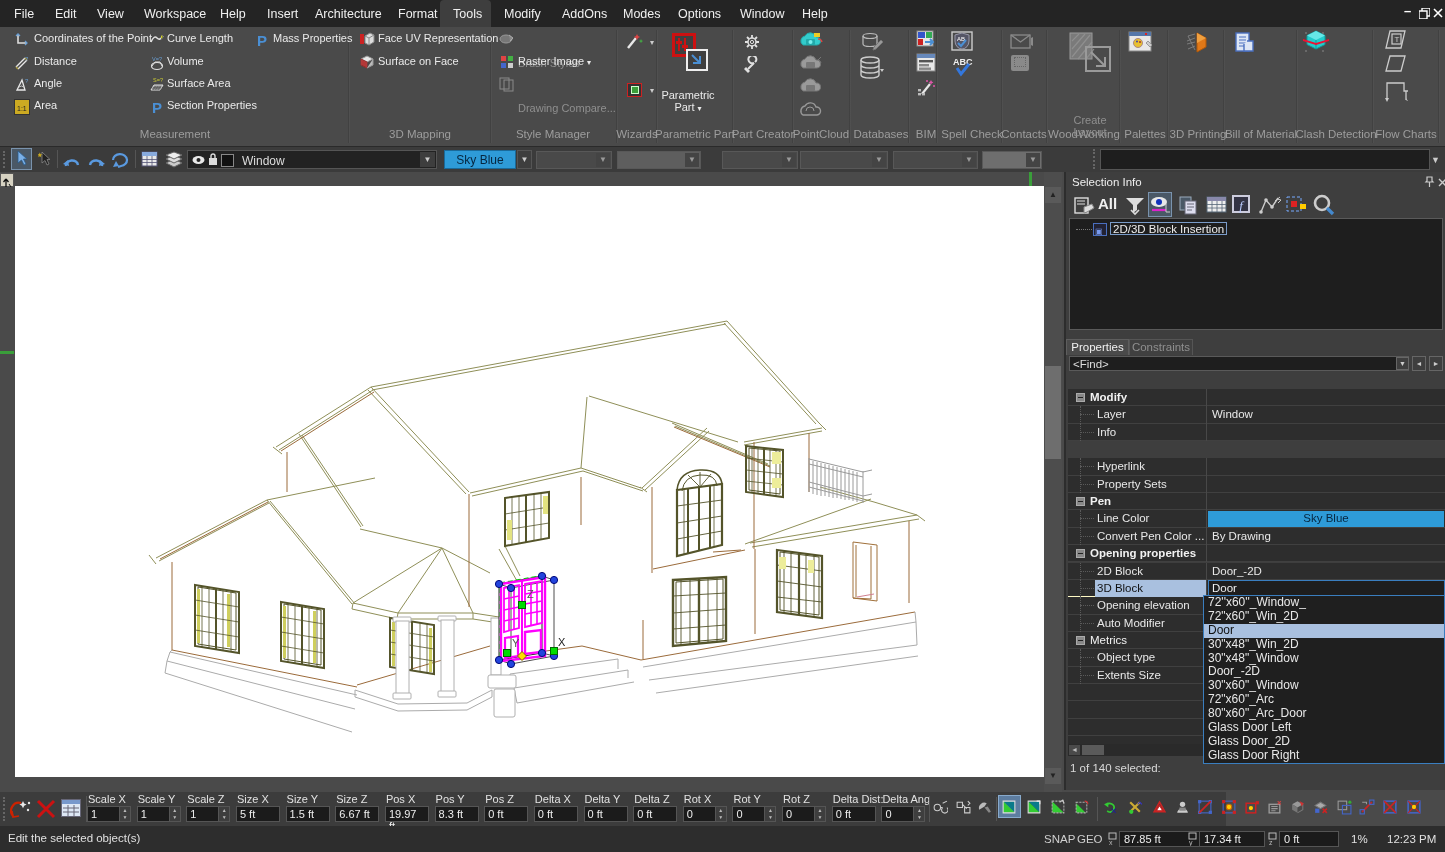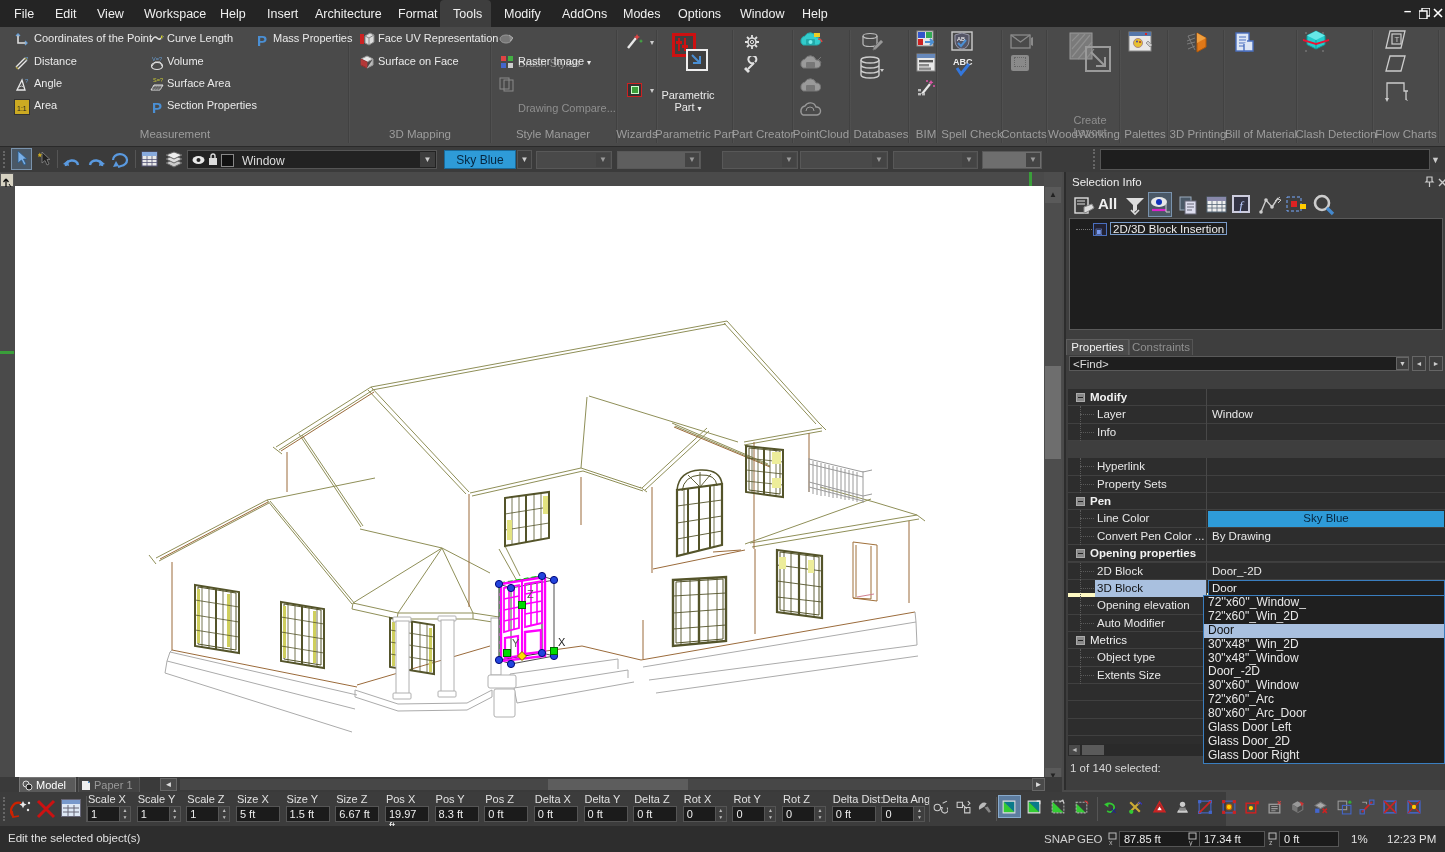--- a/index.html
+++ b/index.html
@@ -608,40 +608,20 @@
       </g>
       <path d="M522,651.5 l4.5,4.5 -4.5,4.5 -4.5,-4.5 z" fill="#ffdd00" stroke="#886600"></path>
     </g>
   </svg>
   </div>
   <div class="ab" id="vsb">
     <div class="ab" style="left:1px;top:15px;width:16px;height:16px;background:#5a5a5a;color:#222;font-size:8px;text-align:center;line-height:15px">▲</div>
     <div class="ab" style="left:1px;top:194px;width:16px;height:93px;background:#6e6e6e"></div>
     <div class="ab" style="left:1px;top:596px;width:16px;height:16px;background:#5a5a5a;color:#222;font-size:8px;text-align:center;line-height:15px">▼</div>
   </div>
-  <div class="ab" id="tabbar">
-    <div class="ab" style="left:19px;top:0px;width:57px;height:15px;background:#5a5a5a;border:1px solid #777;border-bottom:none">
-      <svg class="ab" style="left:2px;top:2px" width="11" height="11" viewBox="0 0 11 11">
-          <circle cx="4" cy="4" r="3" fill="none" stroke="#ddd"></circle>
-          <circle cx="7" cy="7" r="3" fill="#222" stroke="#ddd"></circle>
-        </svg>
-      <span class="ab" style="left:16px;top:1px;color:#fff">Model</span>
-    </div>
-    <div class="ab" style="left:78px;top:0px;width:62px;height:15px;background:#434343;border:1px solid #555;border-bottom:none">
-      <svg class="ab" style="left:2px;top:2px" width="10" height="11" viewBox="0 0 10 11">
-          <path d="M1 1 h6 l2 2 v7 h-8 z" fill="#eee"></path>
-          <path d="M7 1 l2 2 h-2 z" fill="#4a8fd4"></path>
-        </svg>
-      <span class="ab" style="left:15px;top:1px;color:#9a9a9a">Paper 1</span>
-    </div>
-    <div class="ab" style="left:160px;top:1px;width:17px;height:13px;background:#4a4a4a;border:1px solid #666;color:#ddd;font-size:8px;text-align:center;line-height:12px">◄</div>
-    <div class="ab" style="left:180px;top:2px;width:852px;height:11px;background:#474747"></div>
-    <div class="ab" style="left:548px;top:2px;width:140px;height:11px;background:#5d5d5d"></div>
-    <div class="ab" style="left:1032px;top:1px;width:13px;height:13px;background:#4a4a4a;border:1px solid #666;color:#ddd;font-size:8px;text-align:center;line-height:12px">►</div>
-  </div>
   <div class="ab" id="rpanel">
 
     <span class="ab" style="left:6px;top:4px;color:#eee">Selection Info</span>
     <svg class="ab" style="left:358px;top:4px" width="11" height="12" viewBox="0 0 11 12">
         <path d="M3 1 h5 v4 l1 1 h-7 l1-1 z M5.5 6 v5" stroke="#ccc" fill="none" stroke-width="1.2"></path>
       </svg>
     <svg class="ab" style="left:372px;top:6px" width="9" height="9" viewBox="0 0 9 9">
         <path d="M1 1 L8 8 M8 1 L1 8" stroke="#ccc" stroke-width="1.4"></path>
       </svg>
 
@@ -767,21 +747,21 @@
           </div>
           <span style="position:absolute;left:22px;top:2px;color:#f2f2f2;font-weight:bold">Opening properties</span>
         </div>
         <div style="position:absolute;left:0;top:188.5px;width:377px;height:17.35px;background:#2d2d2d;border-bottom:1px solid #404040">
           <div style="position:absolute;left:138px;top:0;width:1px;height:17.35px;background:#484848"></div>
           <div style="position:absolute;left:12px;top:0px;width:1px;height:17.35px;border-left:1px dotted #5a5a5a"></div>
           <div style="position:absolute;left:12px;top:8px;width:14px;height:1px;border-top:1px dotted #5a5a5a"></div>
           <span style="position:absolute;left:29px;top:2px;color:#e8e8e8">2D Block</span>
           <span style="position:absolute;left:144px;top:2px;color:#e8e8e8">Door_-2D</span>
         </div>
-        <div style="position:absolute;left:0;top:205.85000000000002px;width:377px;height:17.35px;background:#2d2d2d;border-bottom:4px solid #fef9c3">
+        <div style="position:absolute;left:0;top:205.85000000000002px;width:377px;height:17.35px;background:#2d2d2d;border-bottom:1px solid #fef9c3">
           <div style="position:absolute;left:138px;top:0;width:1px;height:17.35px;background:#484848"></div>
           <div style="position:absolute;left:12px;top:0px;width:1px;height:17.35px;border-left:1px dotted #5a5a5a"></div>
           <div style="position:absolute;left:12px;top:8px;width:14px;height:1px;border-top:1px dotted #5a5a5a"></div>
           <div style="position:absolute;left:27px;top:0px;width:111px;height:17.35px;background:#a9c0df"></div>
           <span style="position:absolute;left:29px;top:2px;color:#111">3D Block</span>
           <div style="position:absolute;left:140px;top:0px;width:237px;height:17.35px;background:#1e1e1e;border:1px solid #3a7ebf">
             <span style="position:absolute;left:3px;top:1px;color:#eee">Door</span>
           </div>
         </div>
         <div style="position:absolute;left:0;top:223.20000000000002px;width:377px;height:17.35px;background:#2d2d2d;border-bottom:1px solid #404040">

